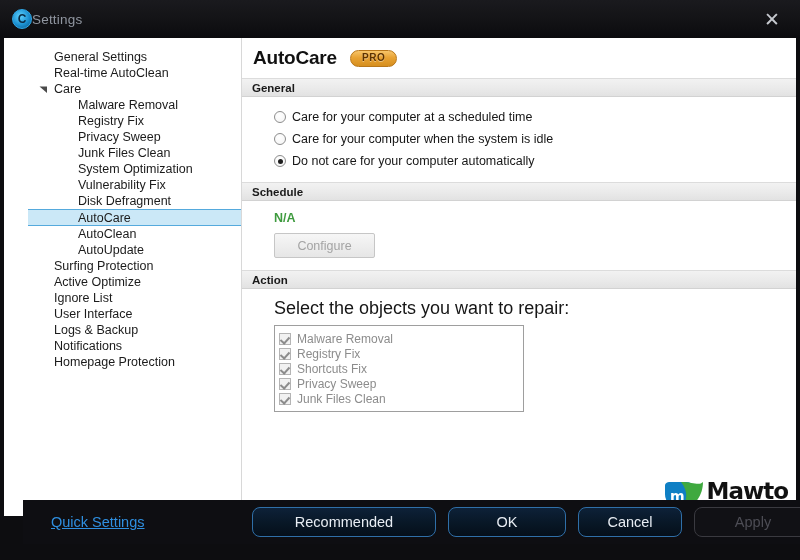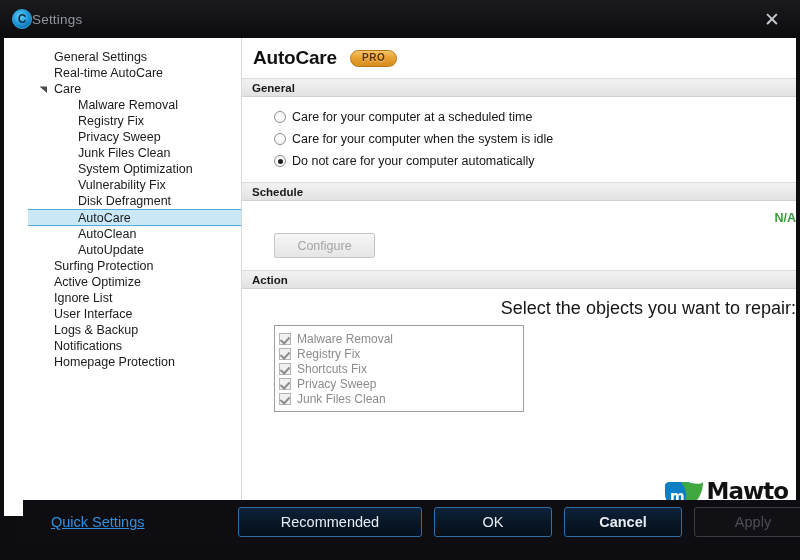--- a/index.html
+++ b/index.html
@@ -126,21 +126,21 @@
 
   .sec-head {
     background: linear-gradient(180deg,#f2f2f2 0%, #eaeaea 55%, #e2e2e2 100%);
     border-top: 1px solid #dcdcdc;
     border-bottom: 1px solid #d2d2d2;
     height: 19px;
     display: flex; align-items: center;
     padding-left: 10px;
     font-size: 11.5px; font-weight: bold; color: #1a1a1a;
   }
-  .sec-body { padding: 0 0 0 32px; text-align: right; }
+  .sec-body { padding: 0 0 0 32px; }
 
   
   .radio-row {
     display: flex; align-items: center;
     height: 22px;
     font-size: 12.5px; color: #161616;
     cursor: pointer;
   }
   .radio-row .rd {
     width: 12px; height: 12px; border-radius: 50%;
@@ -237,30 +237,30 @@
     cursor: pointer;
   }
   #footer-btns {
     margin-left: auto; margin-right: 11px;
     display: flex; align-items: center; gap: 12px;
   }
   .fbtn {
     height: 30px;
     background: linear-gradient(180deg,#0d2138 0%, #081726 55%, #050f1a 100%);
     border: 1px solid #2f6fa8;
-    border-radius: 3px;
+    border-radius: 8px;
     color: #e8edf3;
     font-size: 14.5px;
     font-family: "Liberation Sans", sans-serif;
     display: flex; align-items: center; justify-content: center;
     cursor: pointer;
   }
   #btn-recommended { width: 184px; }
   #btn-ok { width: 118px; }
-  #btn-cancel { width: 118px; font-weight: bold; }
+  #btn-cancel { width: 104px; }
   #btn-apply {
     width: 118px;
     background: #111115;
     border: 1px solid #3a3a40;
     color: #4d4d55;
     cursor: default;
   }
 </style>
 </head>
 <body>
@@ -273,21 +273,21 @@
     <div id="close-btn">✕</div>
   </div>
 
   <div id="content">
 
     <div id="sidebar">
         <div class="tree-item lvl1">
           <span class="lbl">General Settings</span>
         </div>
         <div class="tree-item lvl1">
-          <span class="lbl">Real-time AutoCare</span>
+          <span class="lbl">Real-time AutoClean</span>
         </div>
         <div class="tree-item lvl1">
           <span class="tw">
             <svg viewBox="0 0 9 9" width="9" height="9">
               <path d="M0.5 2 L8 2 L8 8.5 Z" fill="#4a4a4a"></path>
             </svg>
           </span>
           <span class="lbl">Care</span>
         </div>
         <div class="tree-item lvl2">

